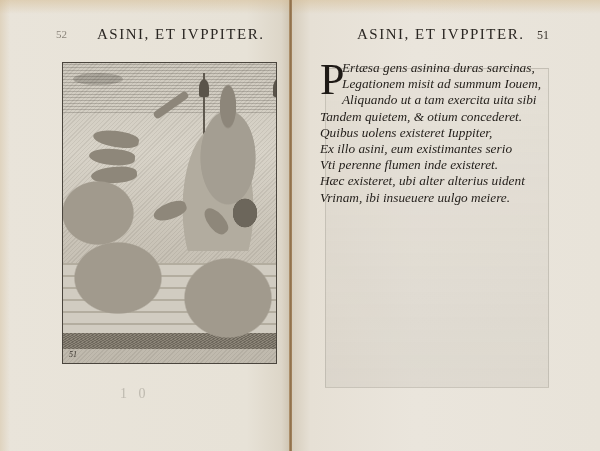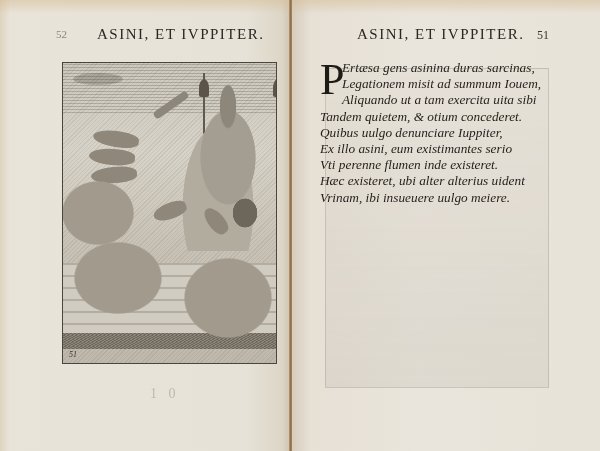--- a/index.html
+++ b/index.html
@@ -92,21 +92,21 @@
   }
   .eng-mark {
     position: absolute; left: 6px; bottom: 4px; font-size: 8px; font-style: italic; color: #3b362f;
   }
 
   .ghost-plate {
     position: absolute; left: 325px; top: 68px; width: 222px; height: 318px;
     border: 1px solid rgba(150,145,135,0.35);
     background: linear-gradient(180deg, rgba(200,195,185,0.12), rgba(180,175,165,0.22));
   }
-  .ghost-num { position: absolute; left: 120px; top: 386px; font-size: 14px; color: rgba(150,145,135,0.5); letter-spacing: 4px; margin-left: 30px; }
+  .ghost-num { position: absolute; left: 120px; top: 386px; font-size: 14px; color: rgba(150,145,135,0.5); letter-spacing: 4px; }
 
   .verse {
     position: absolute; left: 320px; top: 60px; width: 260px;
     font-style: italic; font-size: 13.3px; line-height: 16.2px; color: #221e1a;
   }
   .verse .line { display: block; white-space: nowrap; }
   .verse .indent { padding-left: 22px; }
   .dropcap {
     position: absolute; left: 0; top: 0;
     font-style: normal; font-size: 44px; line-height: 40px; color: #1e1a16;
@@ -157,20 +157,20 @@
   </div>
 
   <div class="ghost-plate"></div>
 
   <div class="verse">
     <span class="dropcap">P</span>
     <span class="line indent">Ertæsa gens asinina duras sarcinas,</span>
     <span class="line indent">Legationem misit ad summum Iouem,</span>
     <span class="line indent">Aliquando ut a tam exercita uita sibi</span>
     <span class="line">Tandem quietem, &amp; otium concederet.</span>
-    <span class="line">Quibus uulgo denunciare Iuppiter,</span>
+    <span class="line">Quibus uolens existeret Iuppiter,</span>
     <span class="line">Ex illo asini, eum existimantes serio</span>
     <span class="line">Vti perenne flumen inde existeret.</span>
     <span class="line">Hæc existeret, ubi alter alterius uident</span>
     <span class="line">Vrinam, ibi insueuere uulgo meiere.</span>
   </div>
 
 </div>
 
 </body></html>

